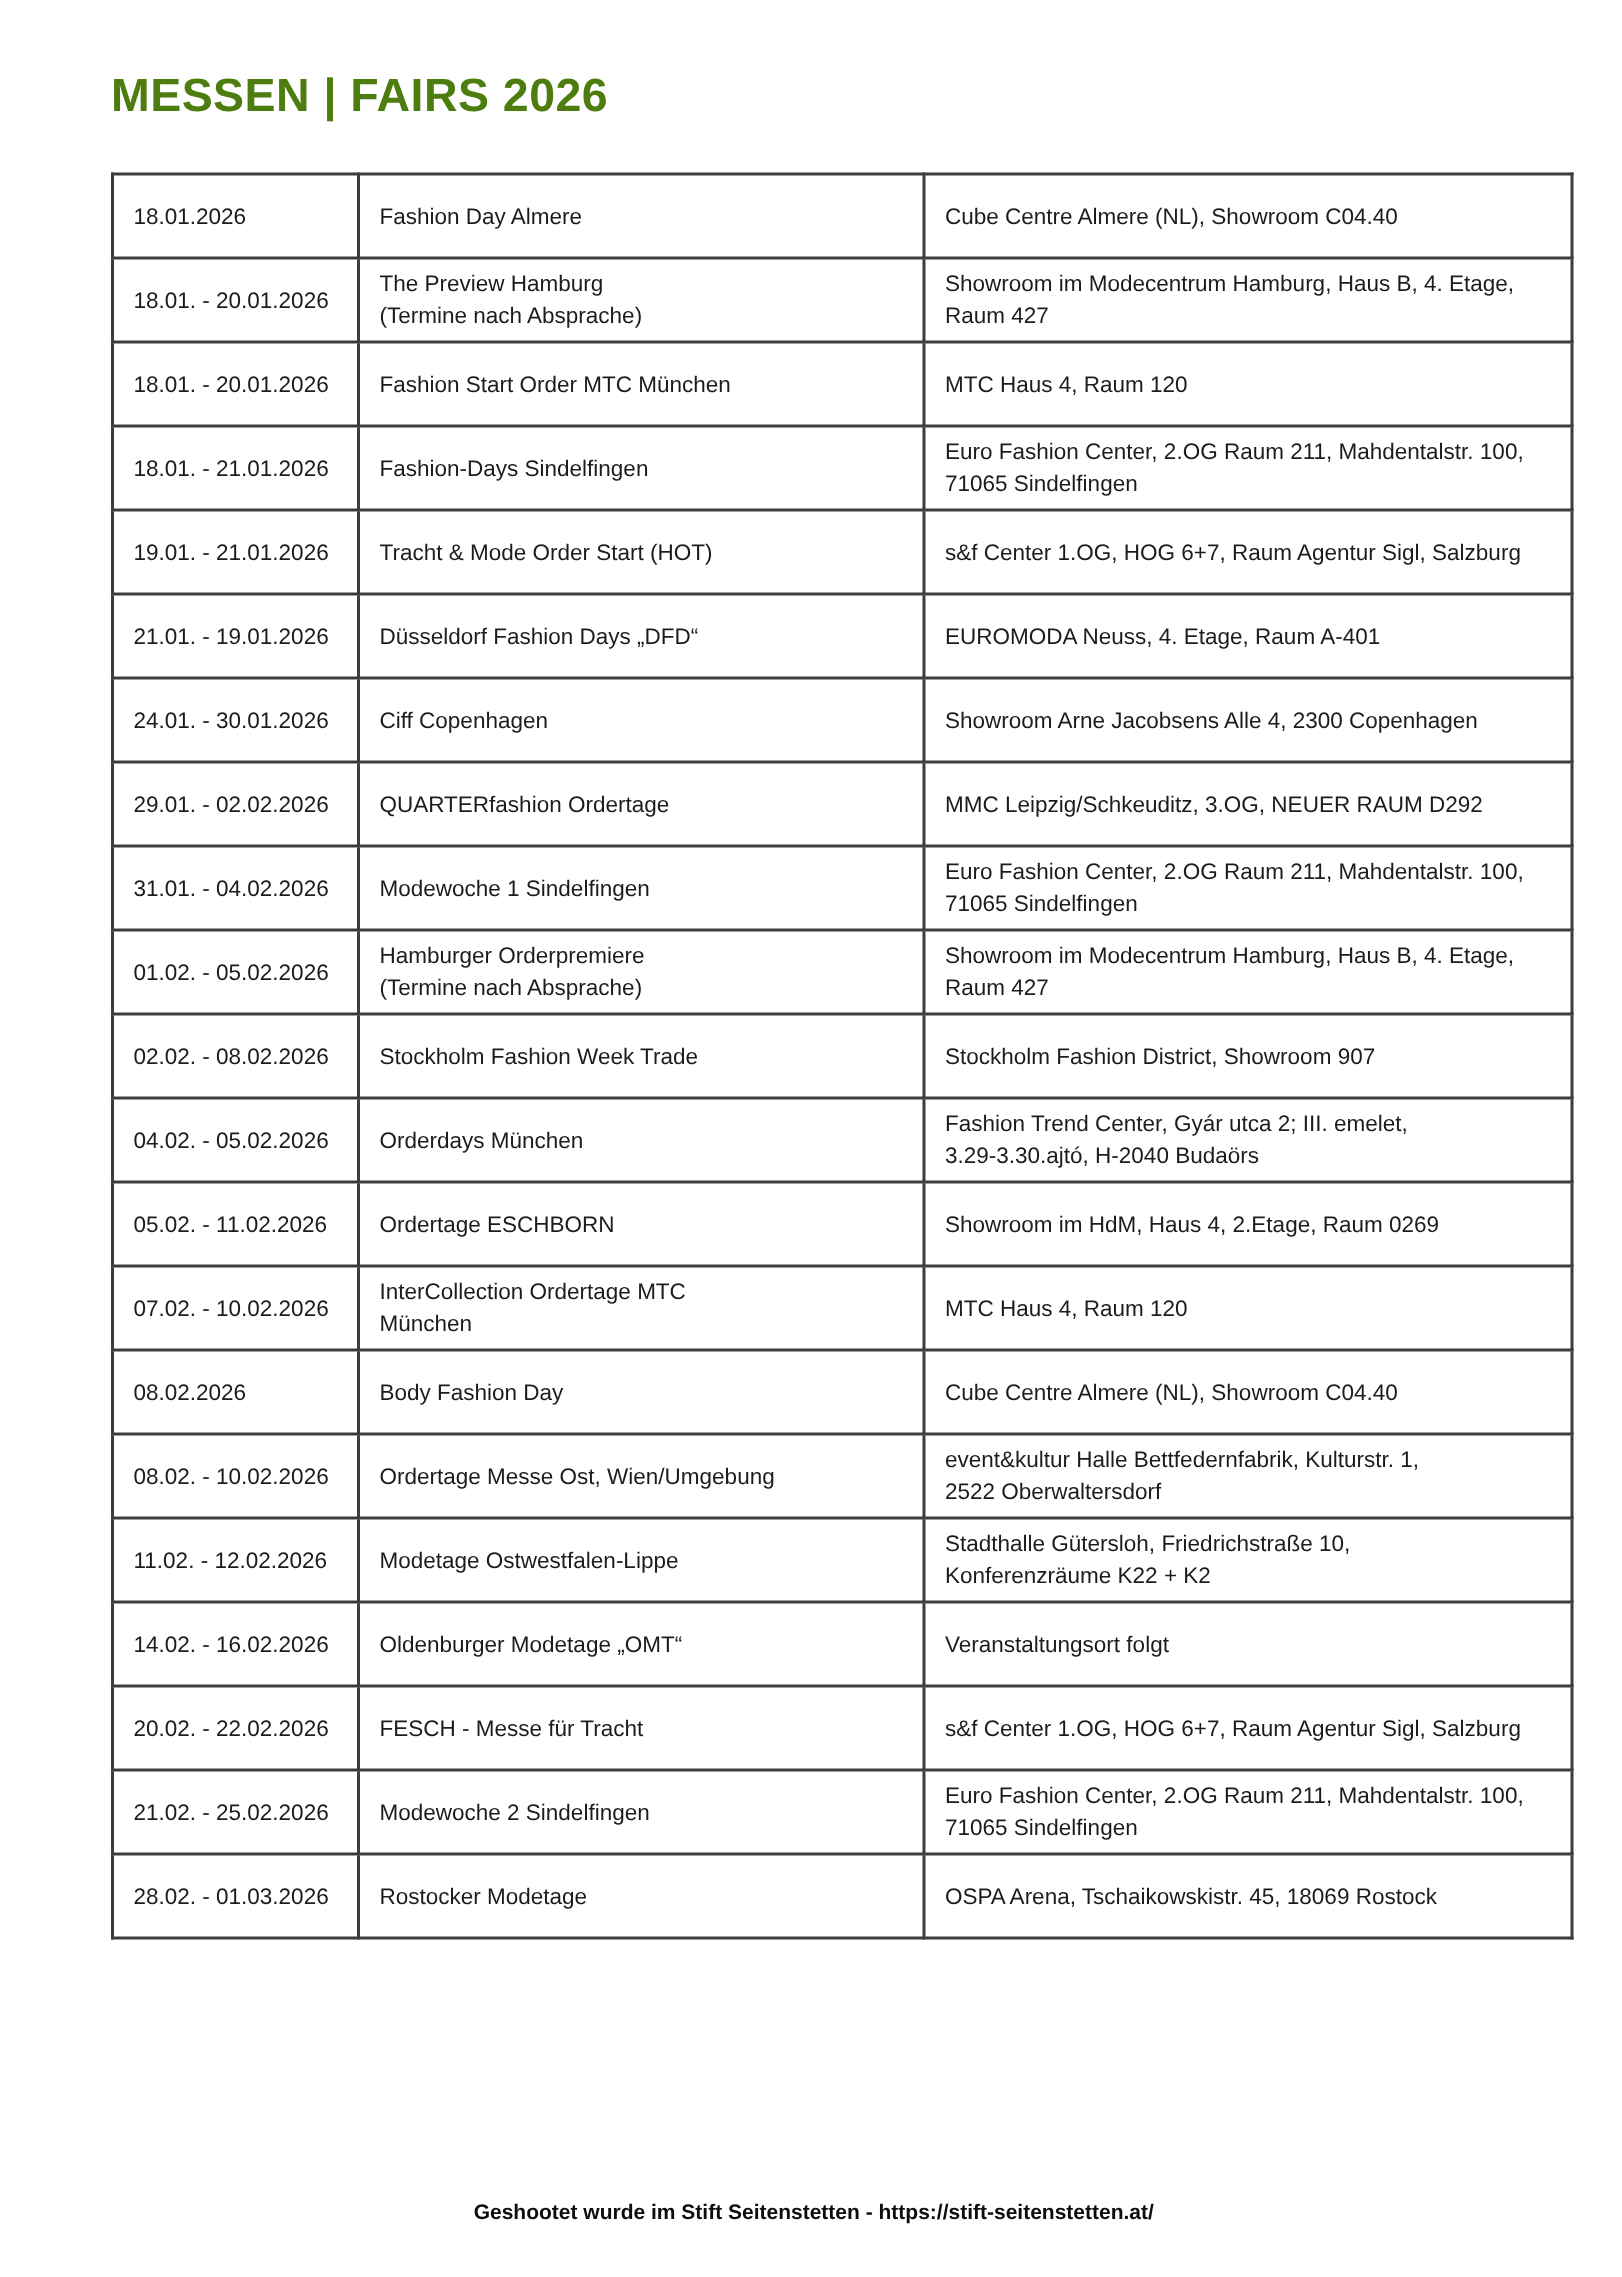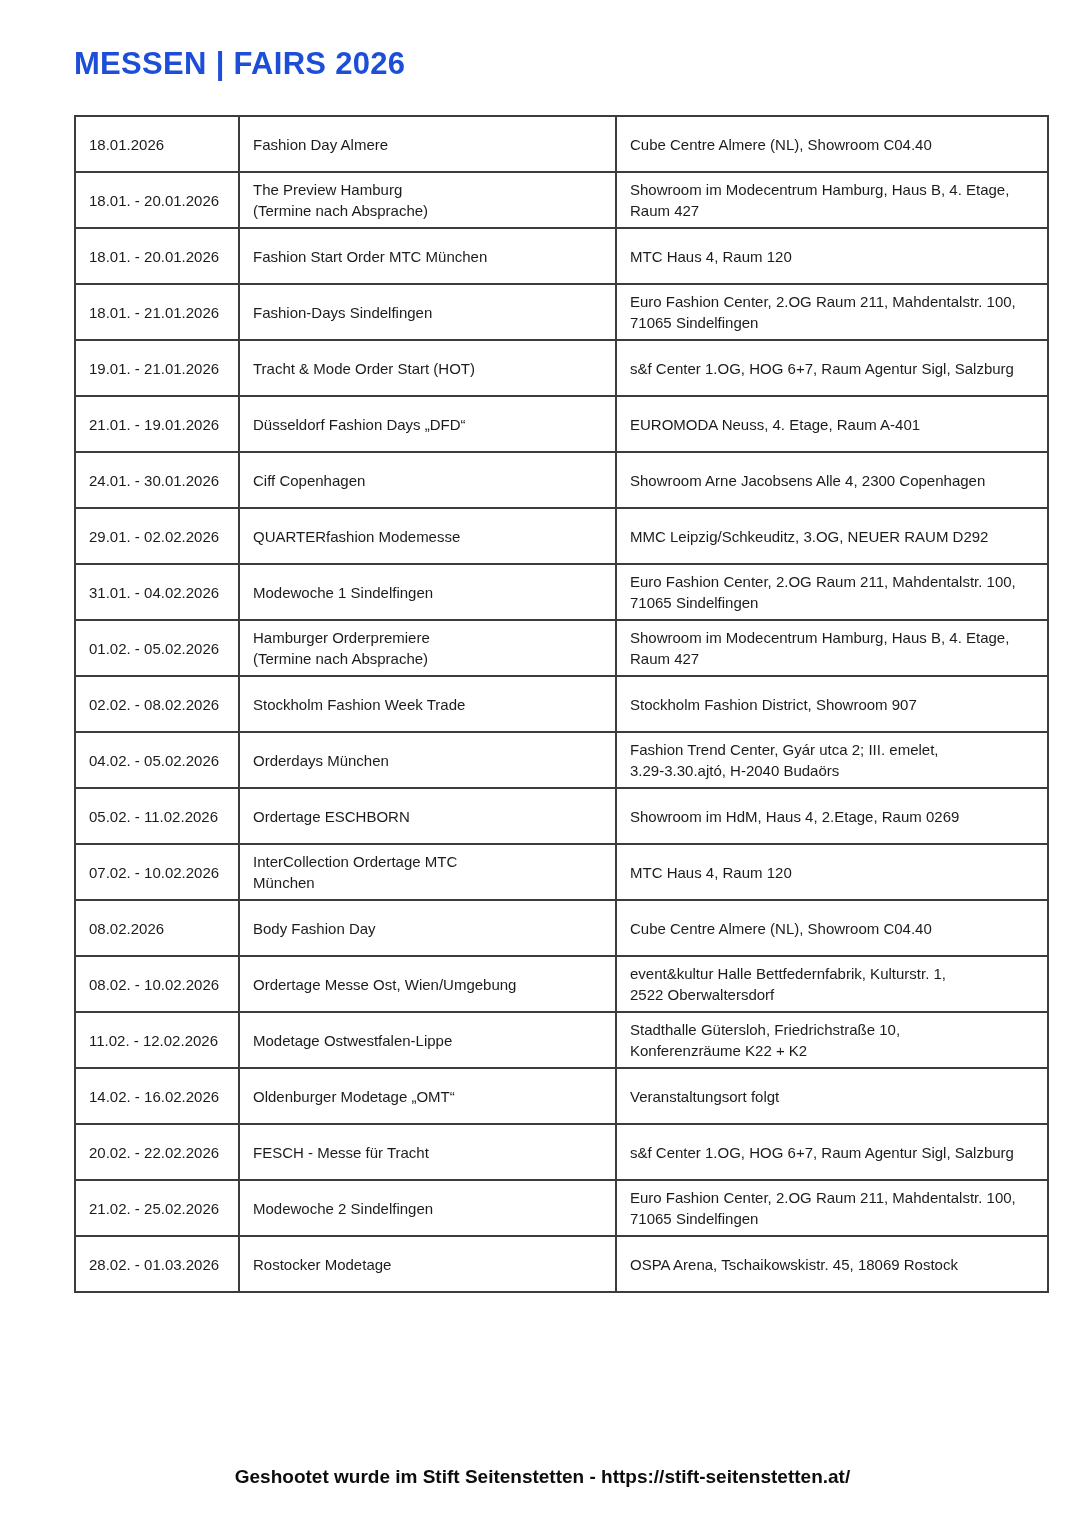--- a/index.html
+++ b/index.html
@@ -16,21 +16,21 @@
     background: #ffffff;
     overflow: hidden;
   }
   .page-title {
     position: absolute;
     left: 74px;
     top: 46px;
     font-size: 31px;
     font-weight: 800;
     letter-spacing: 0.3px;
-    color: #1d4ed8;
+    color: #4d7c0f;
     font-family: "Liberation Sans", sans-serif;
   }
   .fairs-table {
     position: absolute;
     left: 74px;
     top: 115px;
     width: 937px;
     border-collapse: collapse;
     table-layout: fixed;
   }
@@ -50,21 +50,21 @@
     white-space: nowrap;
   }
   .fairs-table td.col-name  { width: 377px; }
   .fairs-table td.col-location { width: 432px; }
   .page-footer {
     position: absolute;
     left: 74px;
     top: 1466px;
     width: 937px;
     text-align: center;
-    font-size: 19px;
+    font-size: 14px;
     font-weight: 700;
     color: #0d0d0d;
   }
 </style>
 </head>
 <body>
 
 <div class="page">
 
   <h1 class="page-title">MESSEN | FAIRS 2026</h1>
@@ -112,21 +112,21 @@
     </tr>
 
     <tr>
       <td class="col-date">24.01. - 30.01.2026</td>
       <td class="col-name">Ciff Copenhagen</td>
       <td class="col-location">Showroom Arne Jacobsens Alle 4, 2300 Copenhagen</td>
     </tr>
 
     <tr>
       <td class="col-date">29.01. - 02.02.2026</td>
-      <td class="col-name">QUARTERfashion Modemesse</td>
+      <td class="col-name">QUARTERfashion Ordertage</td>
       <td class="col-location">MMC Leipzig/Schkeuditz, 3.OG, NEUER RAUM D292</td>
     </tr>
 
 
     <tr>
       <td class="col-date">31.01. - 04.02.2026</td>
       <td class="col-name">Modewoche 1 Sindelfingen</td>
       <td class="col-location">Euro Fashion Center, 2.OG Raum 211, Mahdentalstr. 100,
 71065 Sindelfingen</td>
     </tr>

